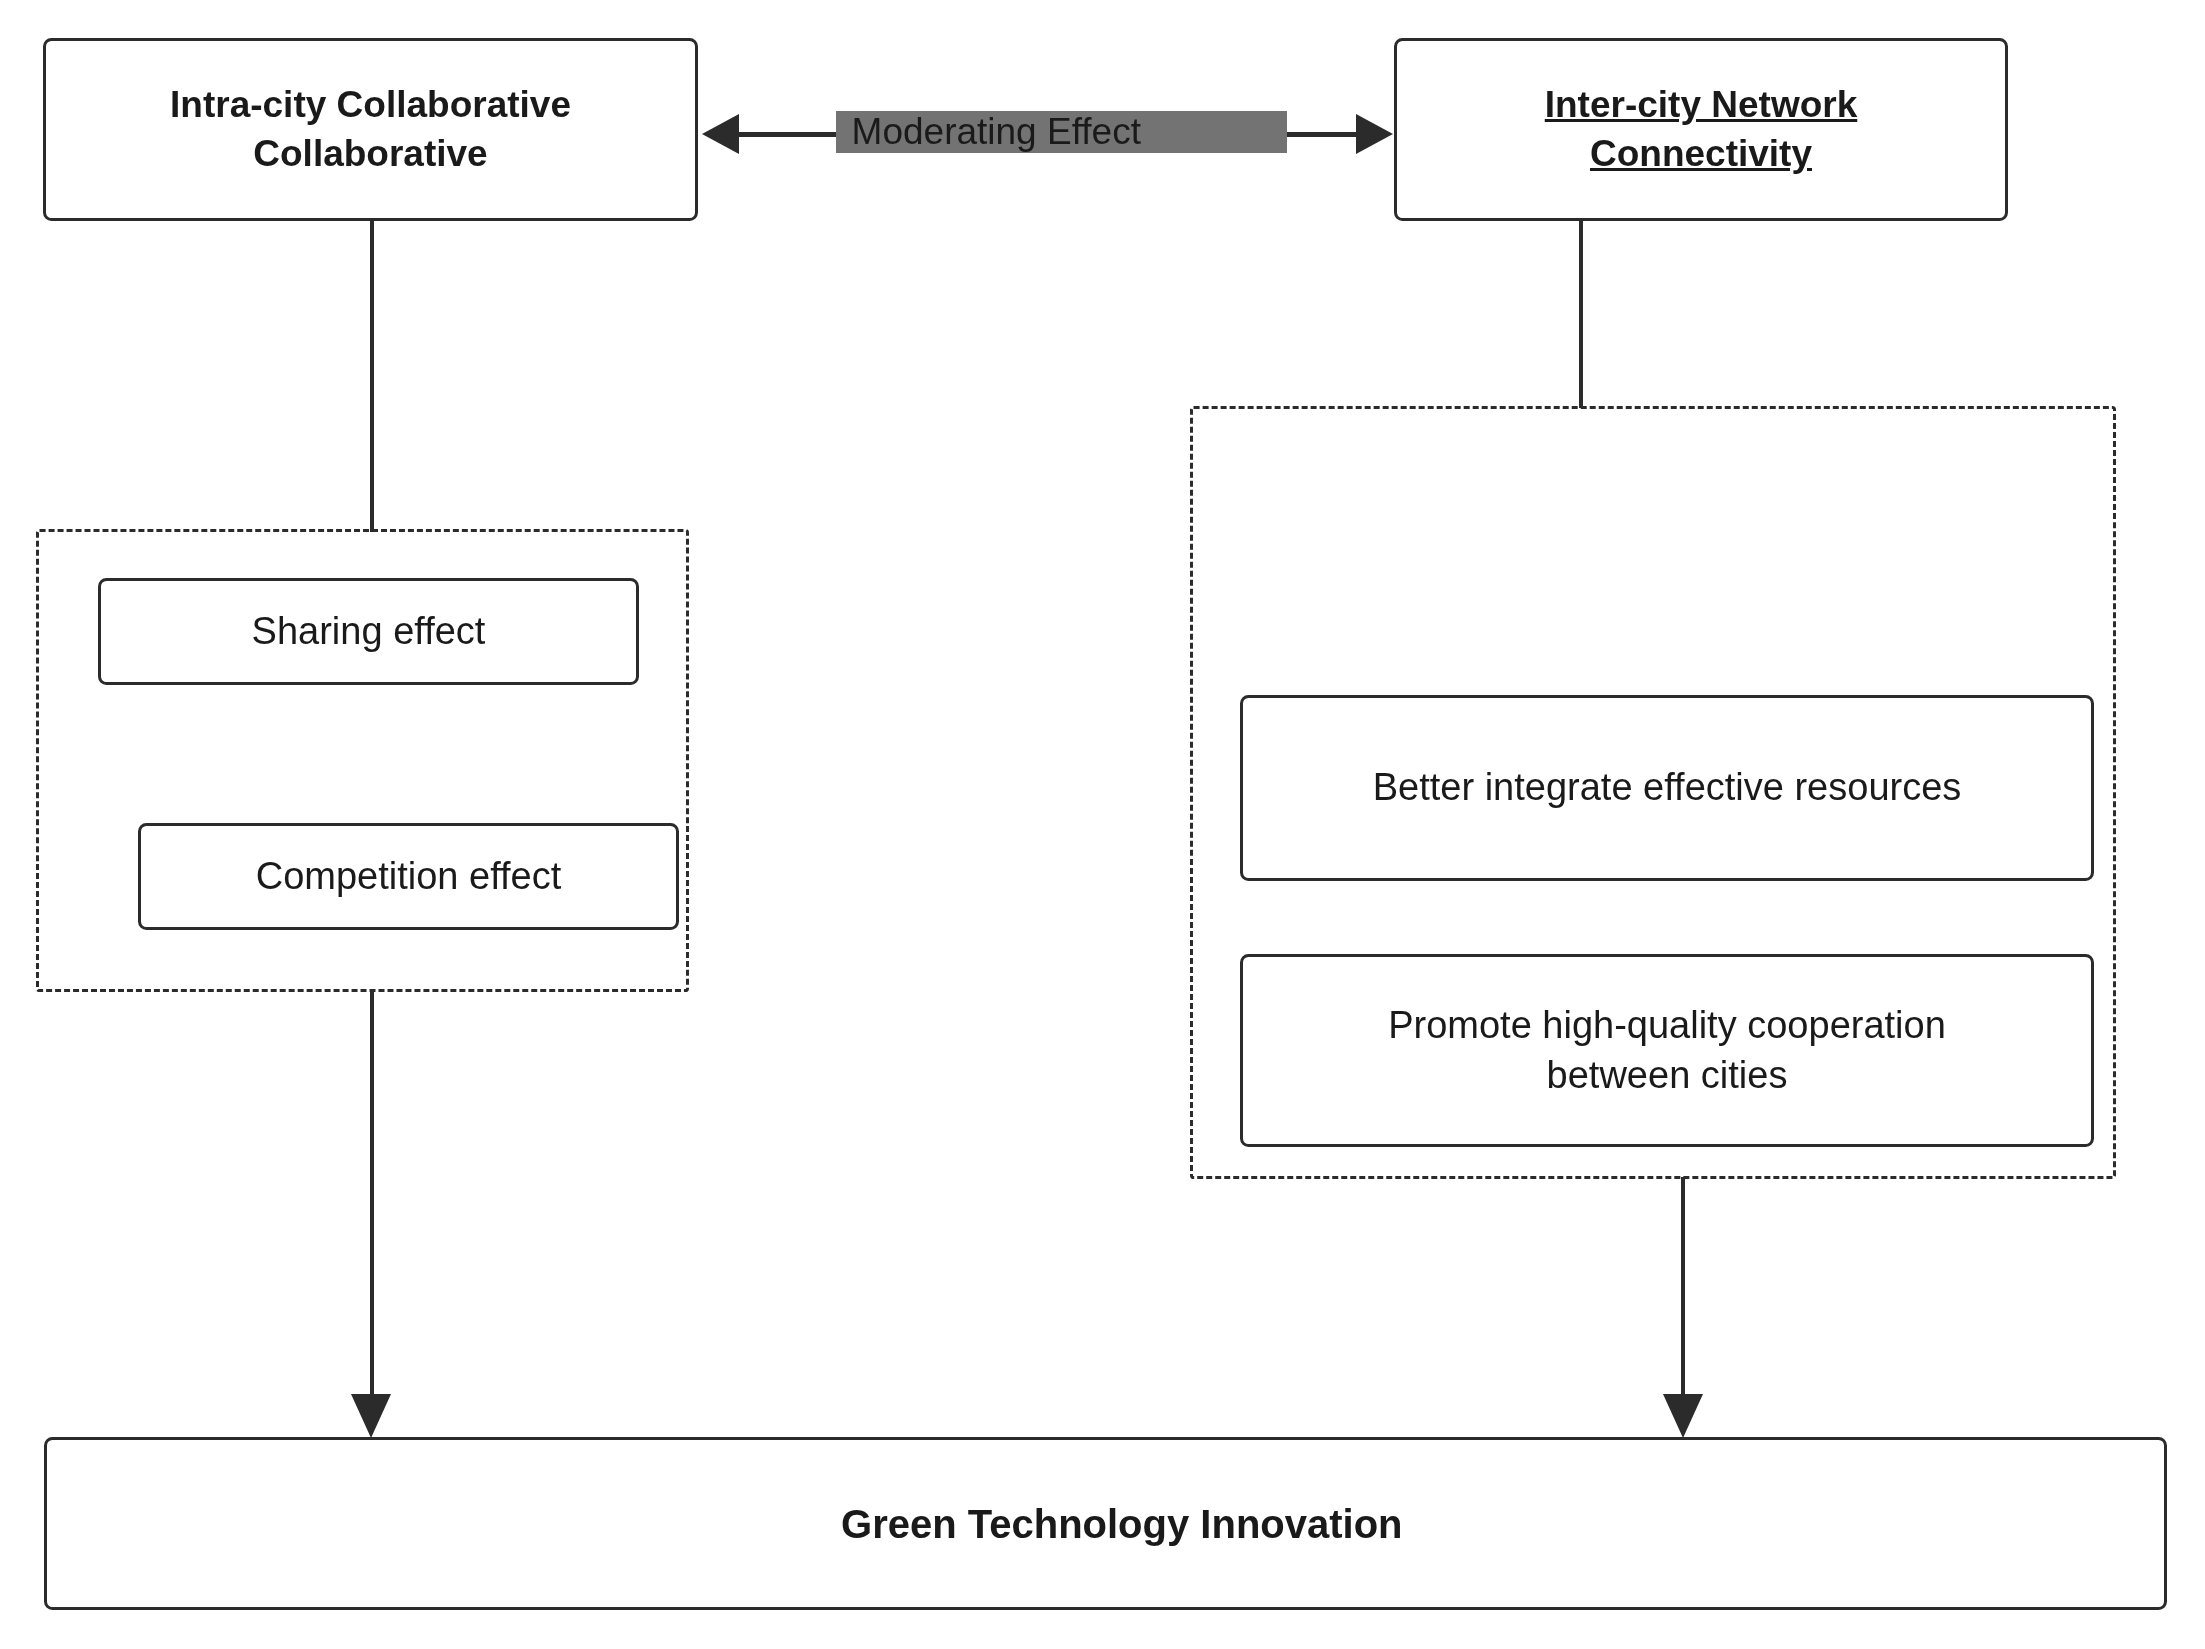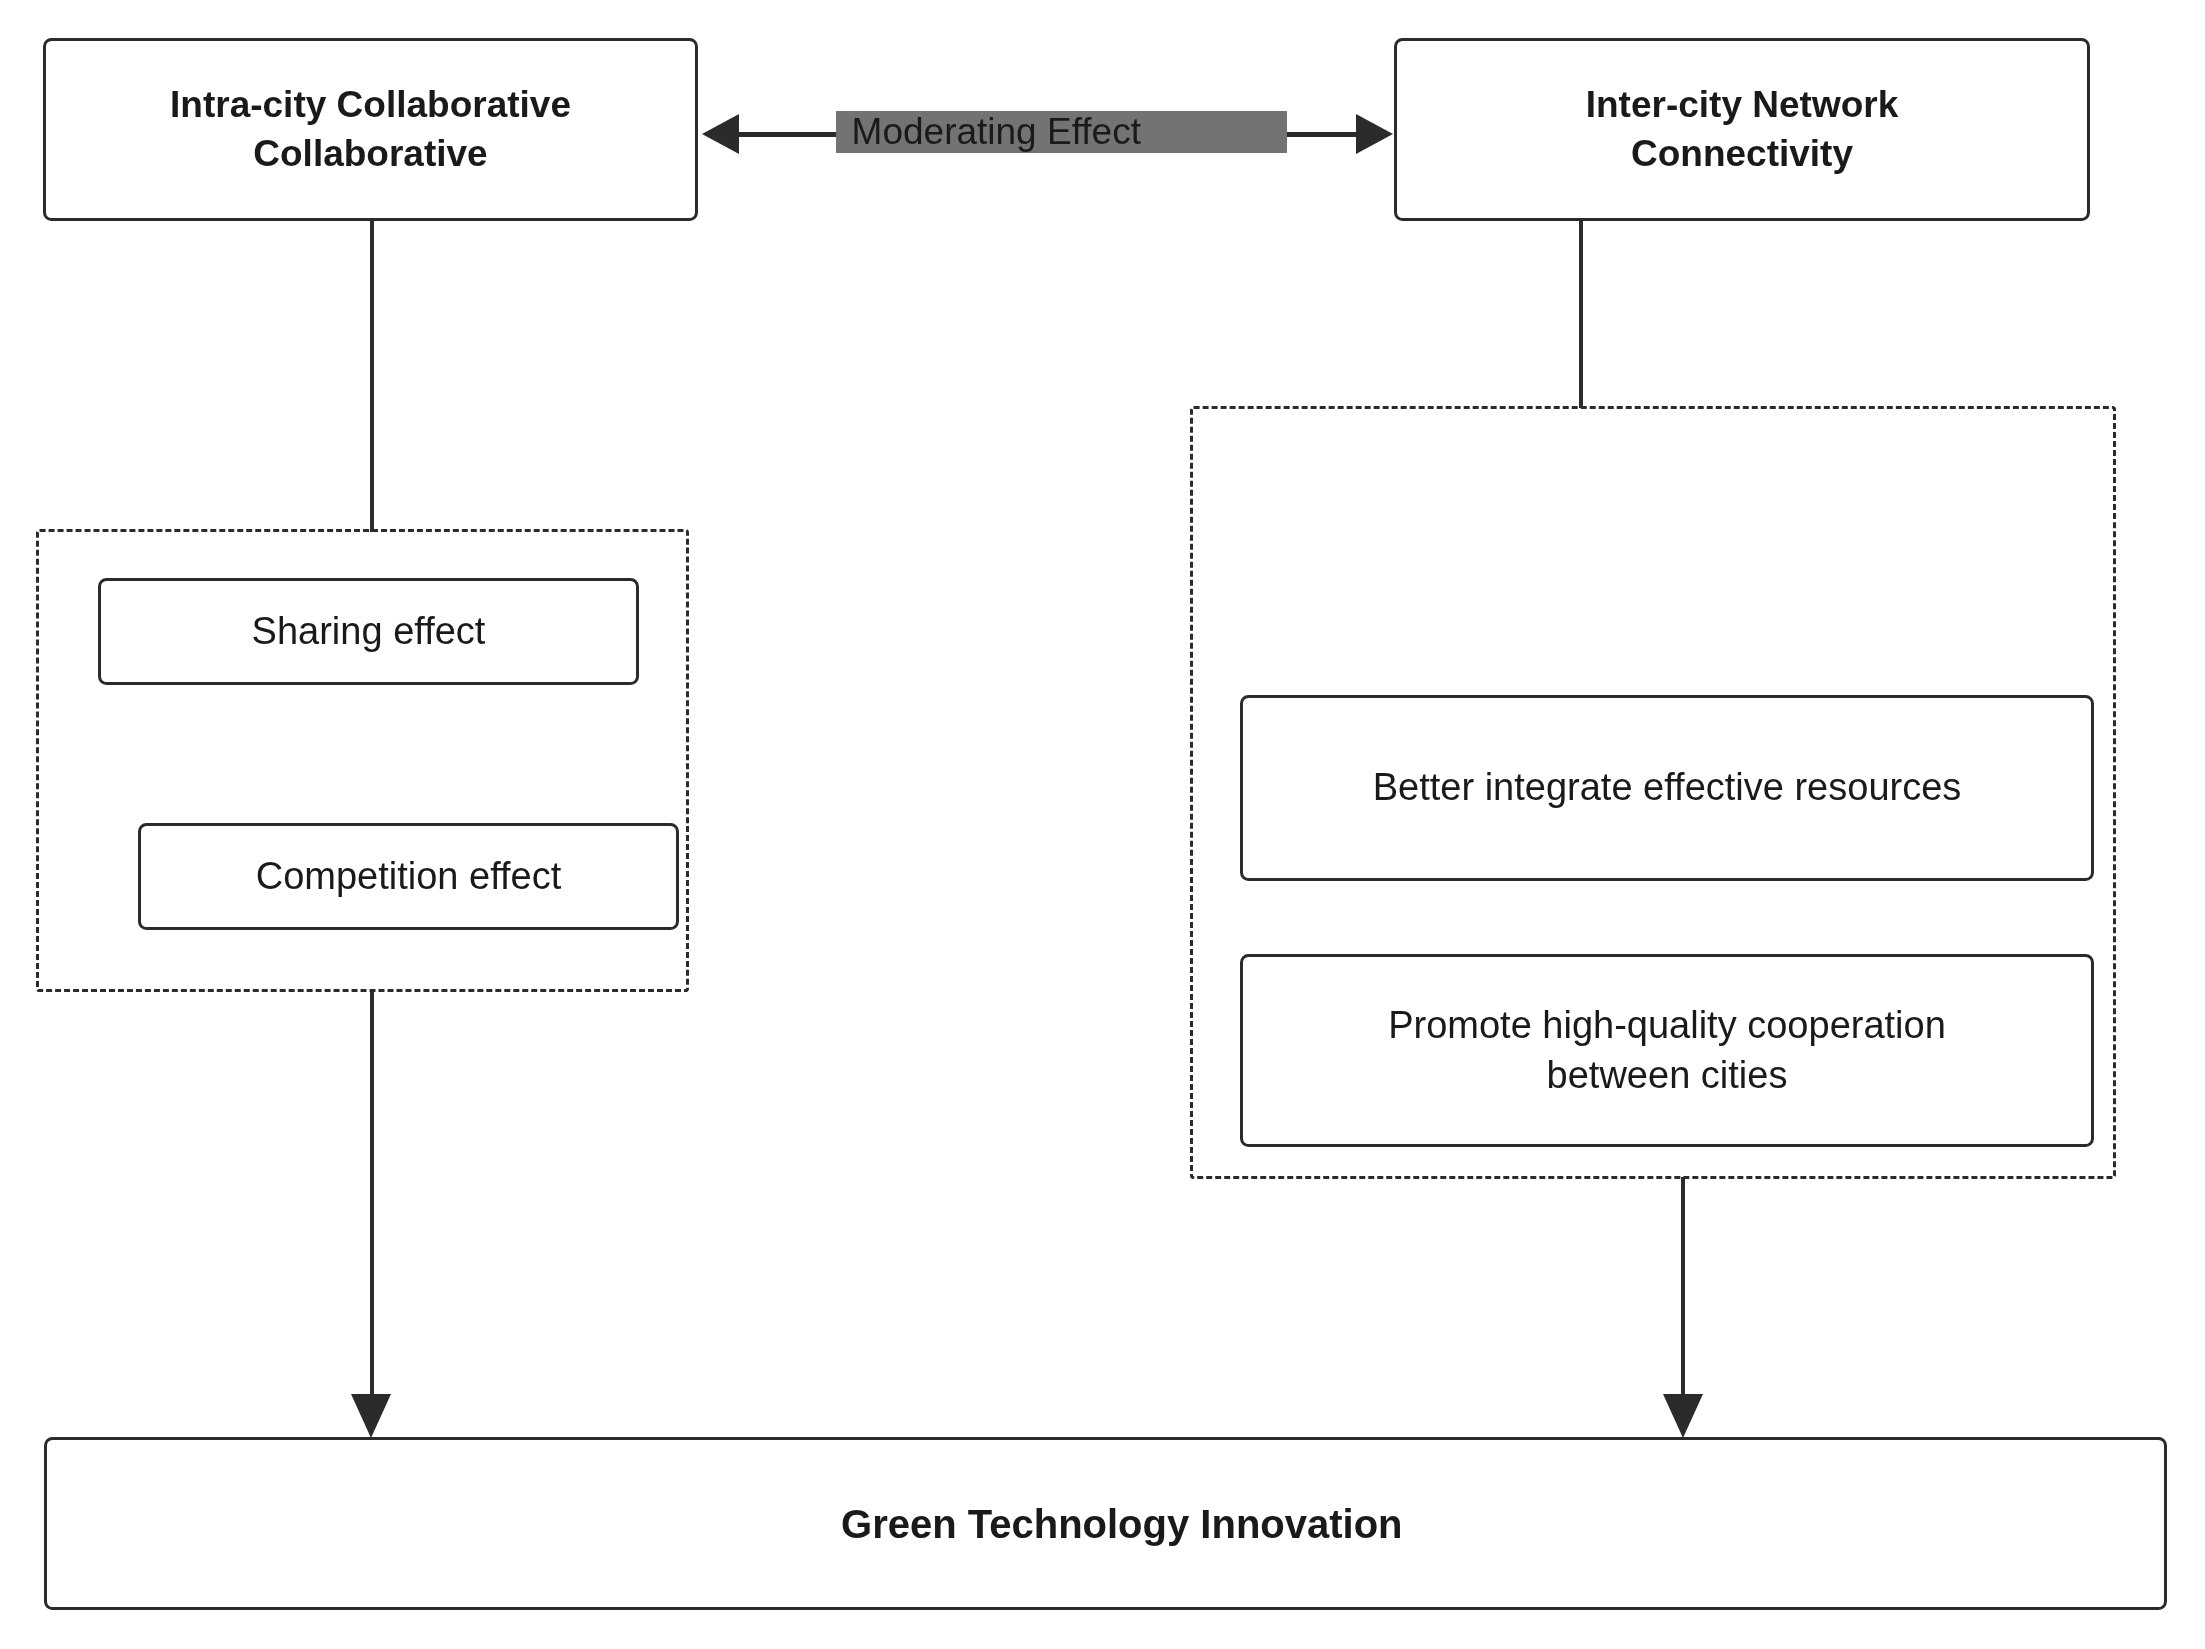--- a/index.html
+++ b/index.html
@@ -90,21 +90,21 @@
 
 <div id="stage">
 
   <div class="node bold fs-title" style="left:43px; top:38px; width:655px; height:183px;">
     <span class="txt">
       <span>Intra-city Collaborative</span><br>
       <span>Collaborative</span>
     </span>
   </div>
 
-  <div class="node bold fs-title" style="left:1394px; top:38px; width:696px; height:183px;">
+  <div class="node bold fs-title" style="left:1394px; top:38px; width:614px; height:183px;text-decoration:underline;">
     <span class="txt">
       <span>Inter-city Network</span><br>
       <span>Connectivity</span>
     </span>
   </div>
 
   <div class="hline" style="left:732px; top:132px; width:633px;"></div>
   <div class="arrow-left" style="left:702px; top:114px;"></div>
   <div class="arrow-right" style="left:1356px; top:114px;"></div>
   <div class="edge-label fs-edge" style="left:836px; top:111px; width:420px;">Moderating Effect</div>

